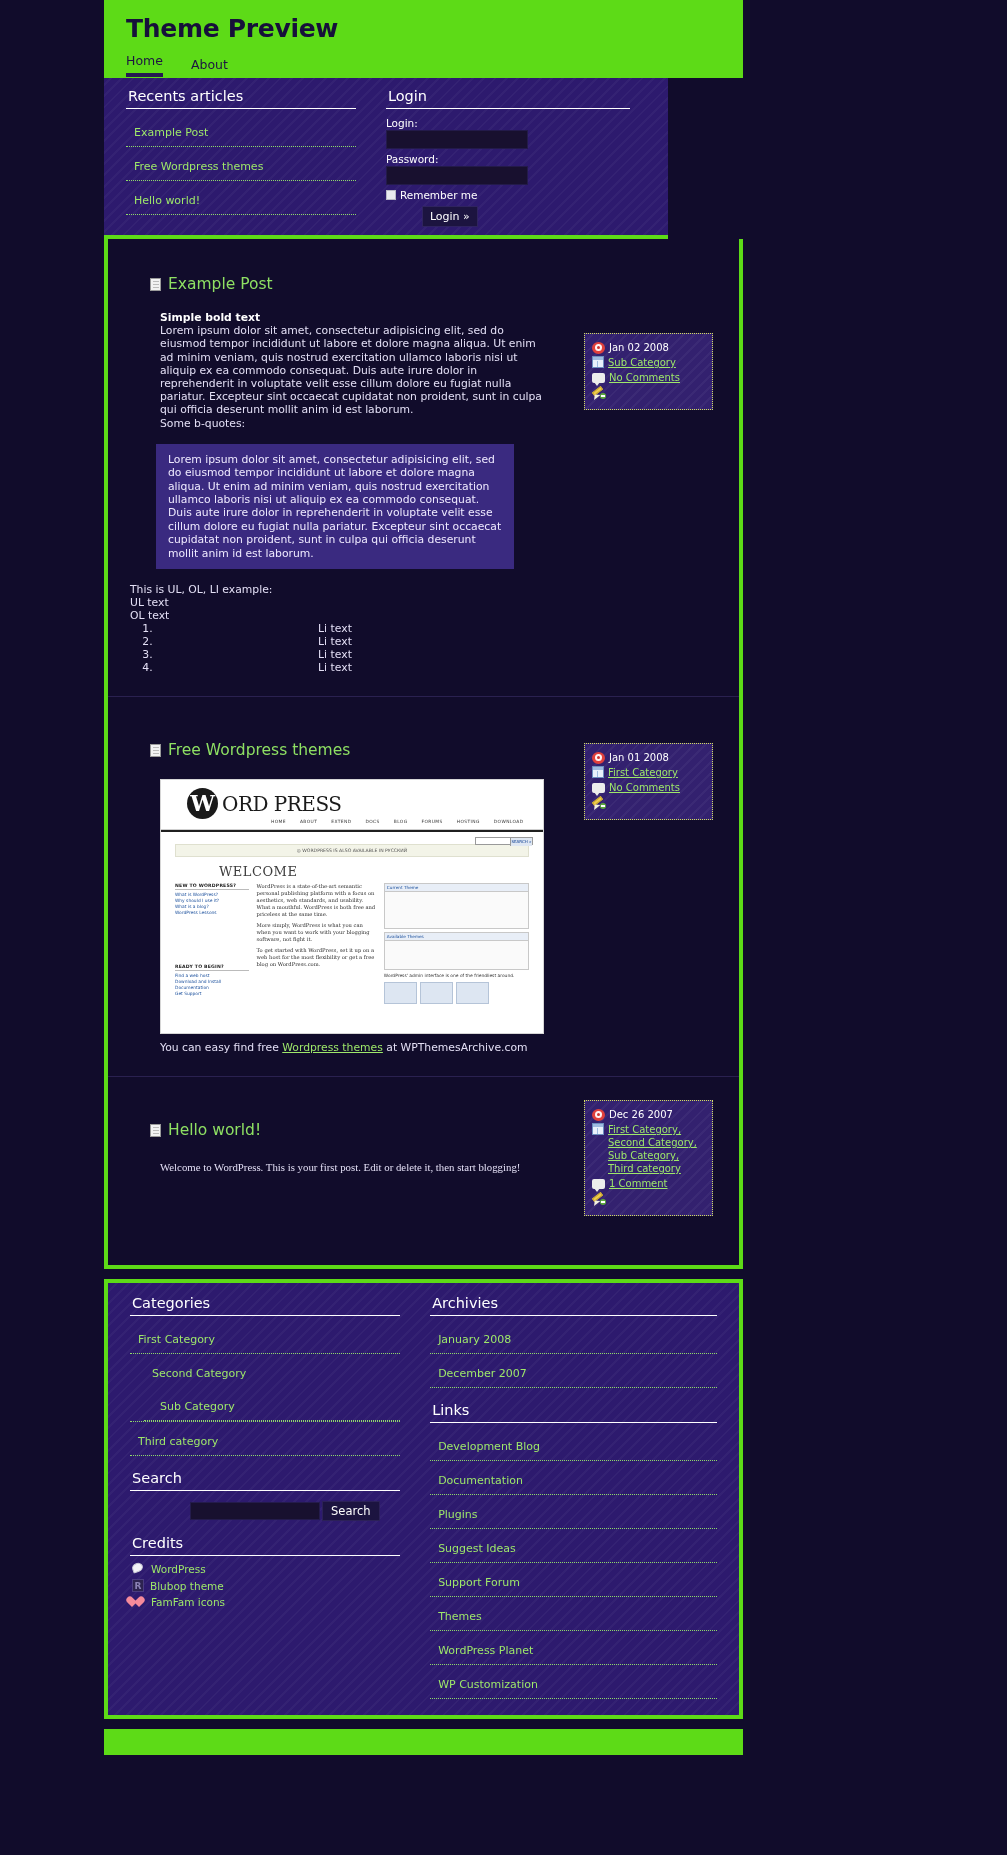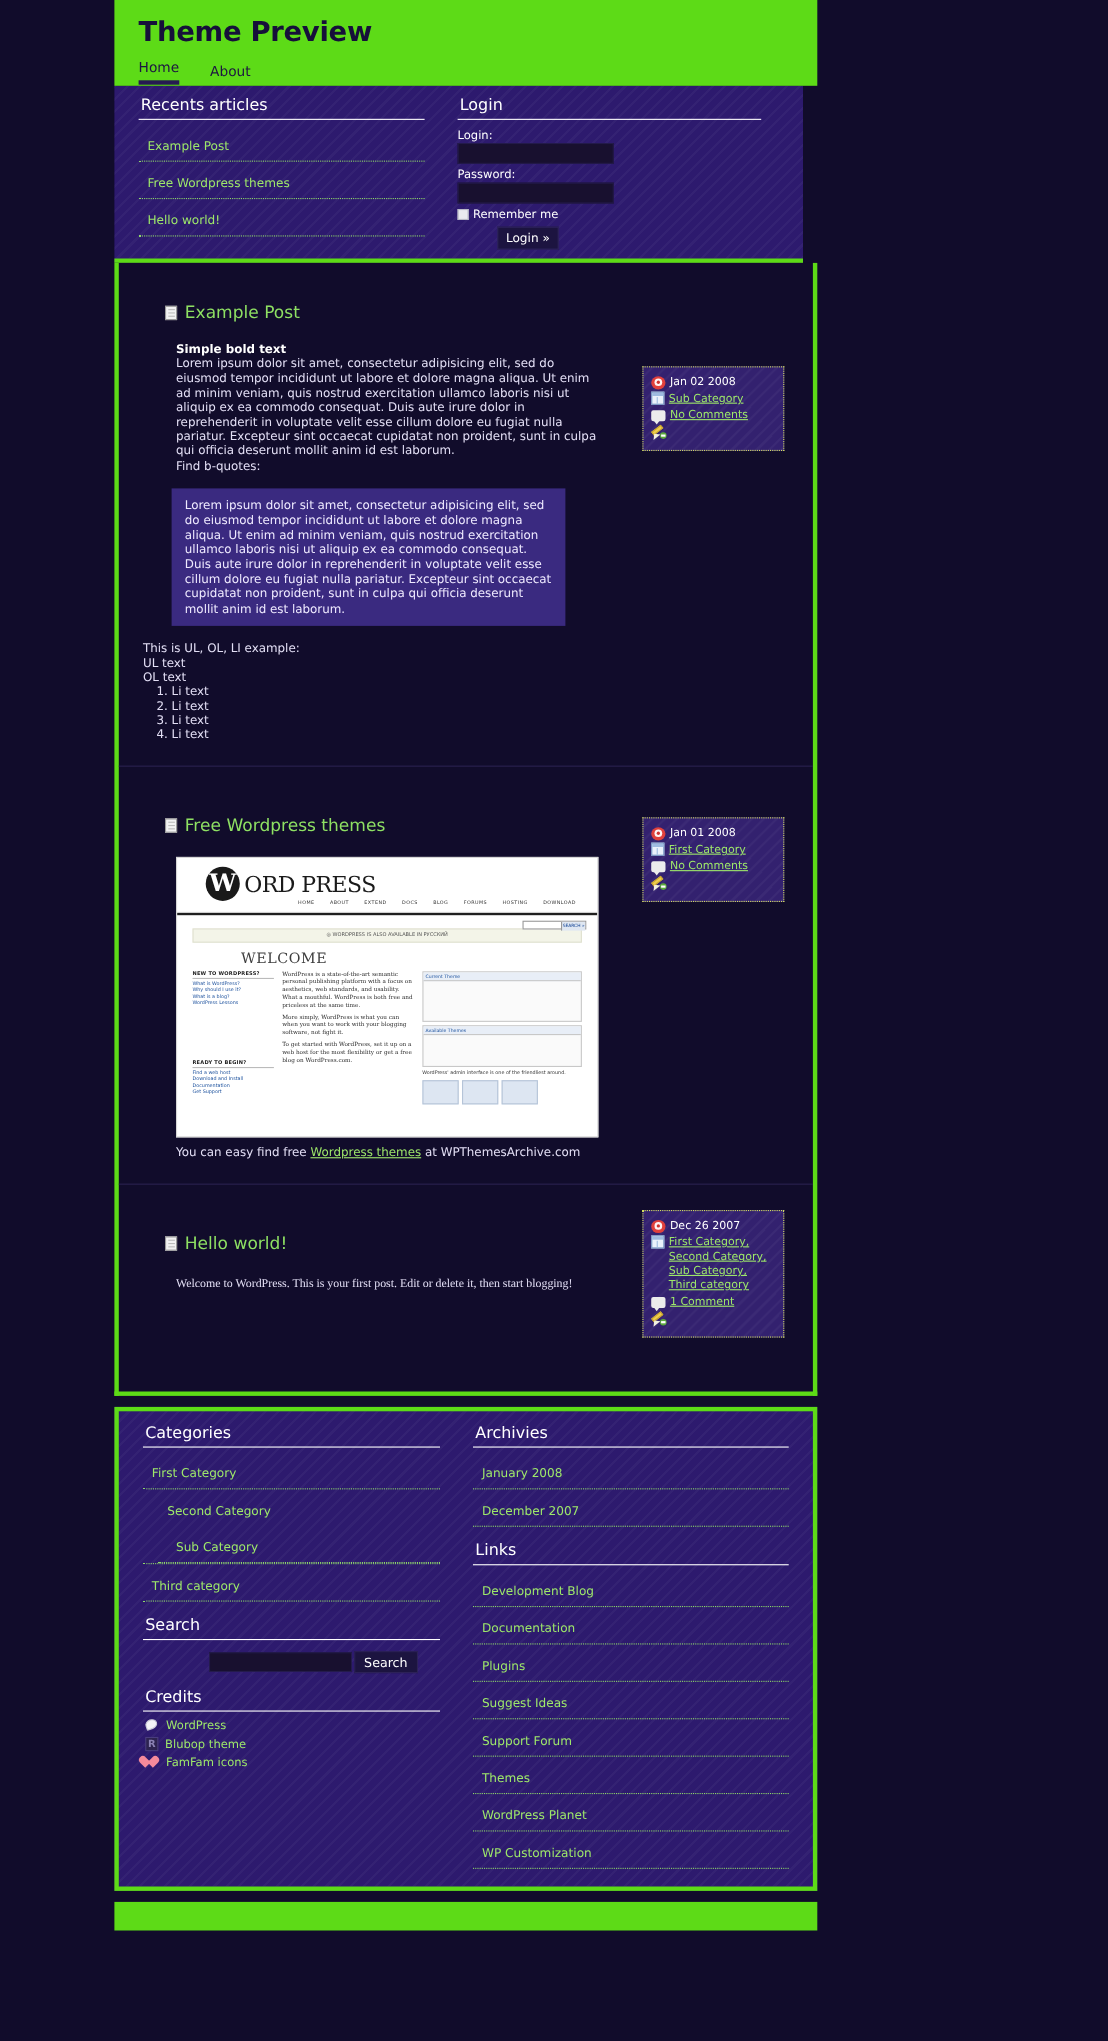--- a/index.html
+++ b/index.html
@@ -51,21 +51,21 @@
     font-size: 12.5px;
     text-decoration: none;
     padding-bottom: 5px;
     display: inline-block;
   }
   .nav a.current { border-bottom: 4px solid #261a52; }
 
   
   .topbar {
     margin: 0 104px;
-    width: 626px;
+    width: 564px;
     display: flex;
     padding: 10px 16px 8px 0;
     border-bottom: 4px solid #5ddb17;
   }
   .topbar .col { padding: 0 22px; }
   .topbar .col.left  { width: 318px; }
   .topbar .col.right { width: 321px; padding-left: 8px; }
 
   .widget-title {
     color: #ffffff;
@@ -166,21 +166,21 @@
     background: #3a2a80;
     color: #efeaff;
     padding: 9px 11px 9px 12px;
     width: 358px;
     font-size: 10.8px;
     line-height: 13.4px;
   }
 
   .list-demo { margin: 16px 0 0 0; color: #e3dff5; font-size: 10.8px; line-height: 13px; }
   .list-demo ul { list-style: none; margin: 0; padding: 0; }
-  .list-demo ol { margin: 0; padding-left: 26px; }
+  .list-demo ol { margin: 0; padding-left: 26px; text-align: center; }
   .list-demo ol li { padding: 0; }
 
   
   .meta-box {
     position: absolute;
     width: 129px;
     border: 1px dotted #d3de5e;
     background-color: #33216f;
     background-image: repeating-linear-gradient(
       -45deg, rgba(255,255,255,0.04) 0px, rgba(255,255,255,0.04) 2px,
@@ -358,21 +358,21 @@
 
     <div class="post" style="min-height:330px;">
       <div class="post-title">
         <span class="ico ico-doc"></span>
         <a href="#" class="ptxt">Example Post</a>
       </div>
 
       <div class="post-body">
         <strong>Simple bold text</strong><br>
         <span>Lorem ipsum dolor sit amet, consectetur adipisicing elit, sed do eiusmod tempor incididunt ut labore et dolore magna aliqua. Ut enim ad minim veniam, quis nostrud exercitation ullamco laboris nisi ut aliquip ex ea commodo consequat. Duis aute irure dolor in reprehenderit in voluptate velit esse cillum dolore eu fugiat nulla pariatur. Excepteur sint occaecat cupidatat non proident, sunt in culpa qui officia deserunt mollit anim id est laborum.</span><br>
-        <span>Find b-quotes:</span>
+        <span>Some b-quotes:</span>
       </div>
 
       <blockquote>Lorem ipsum dolor sit amet, consectetur adipisicing elit, sed do eiusmod tempor incididunt ut labore et dolore magna aliqua. Ut enim ad minim veniam, quis nostrud exercitation ullamco laboris nisi ut aliquip ex ea commodo consequat. Duis aute irure dolor in reprehenderit in voluptate velit esse cillum dolore eu fugiat nulla pariatur. Excepteur sint occaecat cupidatat non proident, sunt in culpa qui officia deserunt mollit anim id est laborum.</blockquote>
 
       <div class="post-body list-demo" style="margin-top:14px;">
         <div>This is UL, OL, LI example:</div>
         <ul>
           <li>UL text</li>
           <li>OL text</li>
         </ul>

